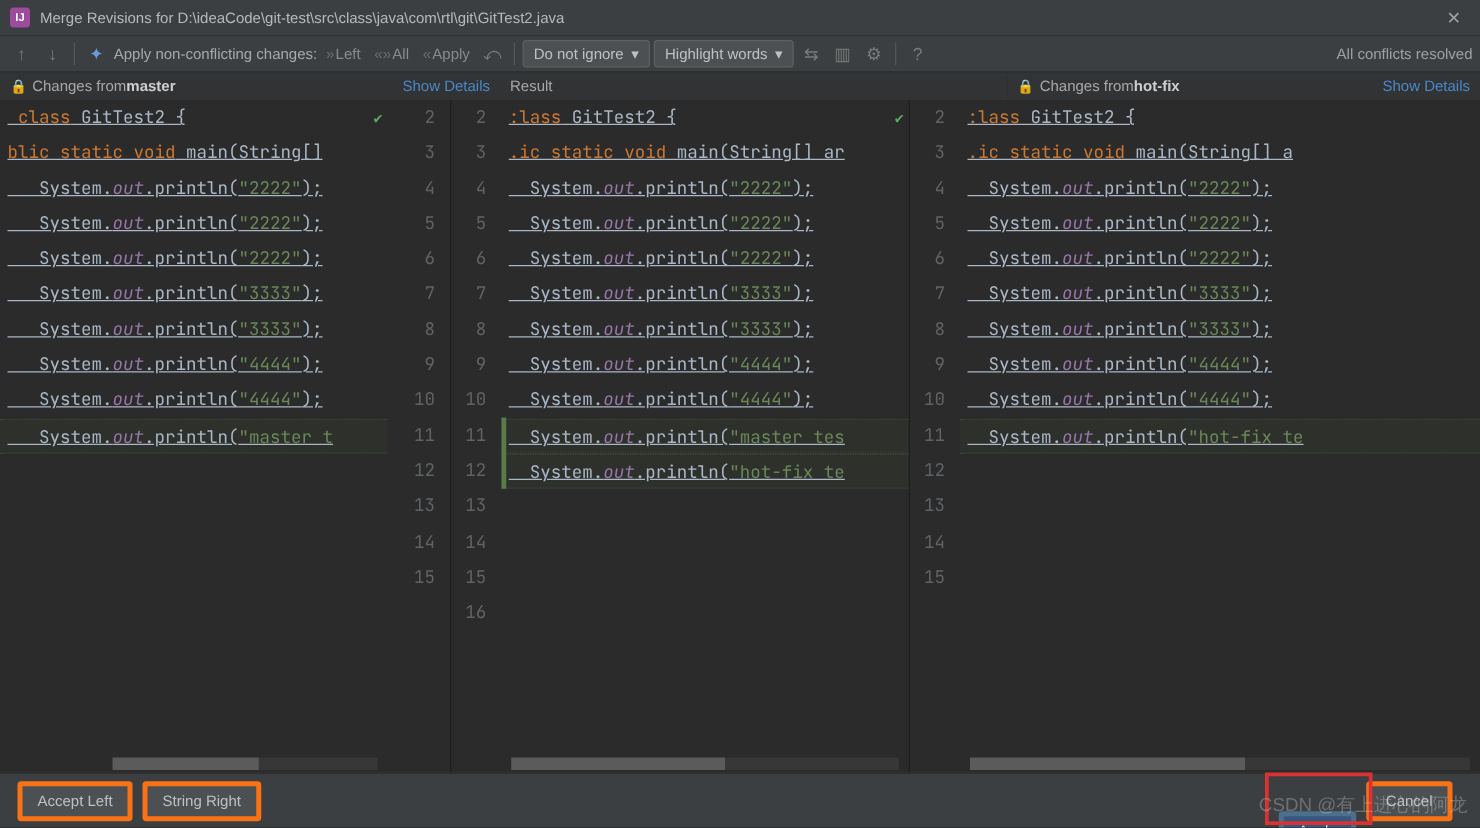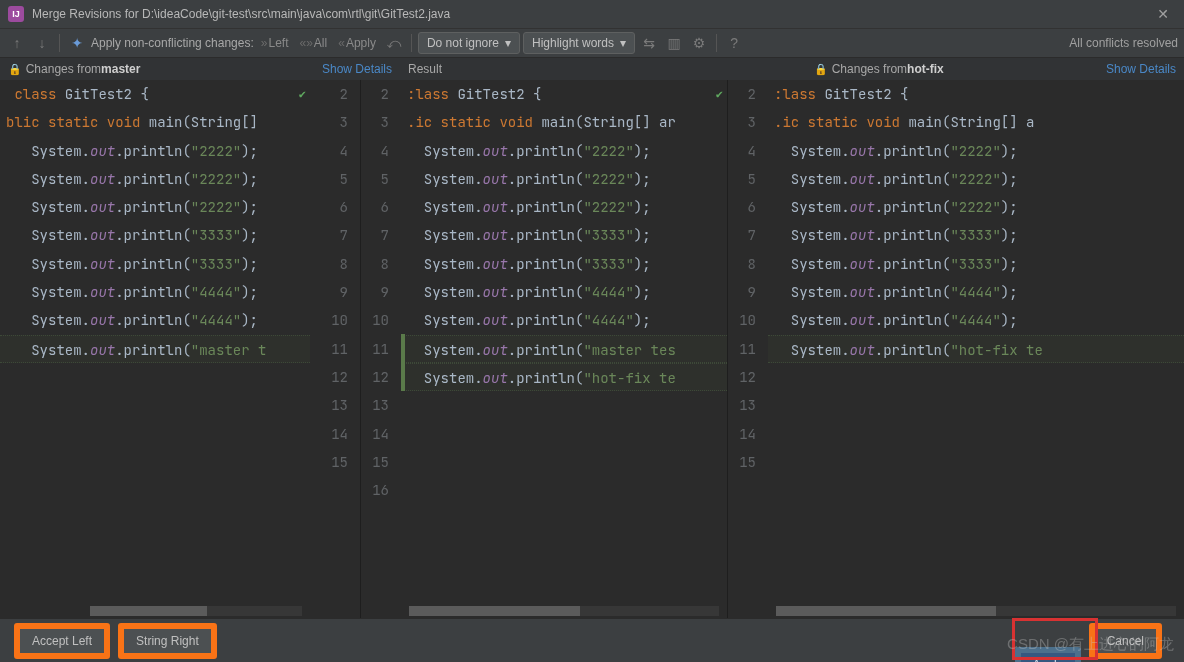--- a/index.html
+++ b/index.html
@@ -120,20 +120,21 @@
 }
 .code-col.left { flex: 0 0 310px; }
 .code-col.mid { flex: 0 0 326px; }
 .code-col.right { flex: 1; }
 .code-line {
   height: 28.3px;
   line-height: 28.3px;
   white-space: pre;
   color: #a9b7c6;
   padding-left: 6px;
+  text-decoration: underline;
 }
 .kw { color: #cc7832; }
 .st { color: #6a8759; }
 .fld { color: #9876aa; font-style: italic; }
 .mod-line {
   background: rgba(70, 90, 60, 0.12);
   border-top: 1px dotted rgba(90,120,80,0.35);
   border-bottom: 1px dotted rgba(90,120,80,0.35);
 }
 .mid-bar {
@@ -173,21 +174,21 @@
   left:0; right:0; bottom:0;
   height: 44px;
   background: #3c3f41;
   display: flex;
   align-items: center;
   padding: 0 14px;
   border-top: 1px solid #2b2b2b;
 }
 .btn {
   background: #4c5052;
-  border: 6px solid #f97316;
+  border: 4px solid #f97316;
   border-radius: 3px;
   padding: 5px 12px;
   color: #c0c0c0;
   cursor: pointer;
   margin-right: 8px;
 }
 .btn.primary {
   background: #365880;
   border-color: #4c708c;
   color: #d8e2ec;
@@ -209,21 +210,21 @@
   color: rgba(200,200,200,0.35);
   font-size: 15px;
   pointer-events: none;
 }
 </style>
 </head>
 <body>
 
 <div class="titlebar">
   <div class="app-icon">IJ</div>
-  <div class="title">Merge Revisions for D:\ideaCode\git-test\src\main\java\com\rtl\git\GitTest2.java</div>
+  <div class="title">Merge Revisions for D:\ideaCode\git-test\src\class\java\com\rtl\git\GitTest2.java</div>
   <div class="close">✕</div>
 </div>
 
 <div class="toolbar">
   <div class="tb-icon">↑</div>
   <div class="tb-icon">↓</div>
   <div class="tb-sep"></div>
   <div class="tb-icon" style="color:#6a9bd8">✦</div>
   <span class="tb-label">Apply non-conflicting changes:</span>
   <span class="tb-subtle"><span class="tb-sub-ic">»</span><span>Left</span></span>

